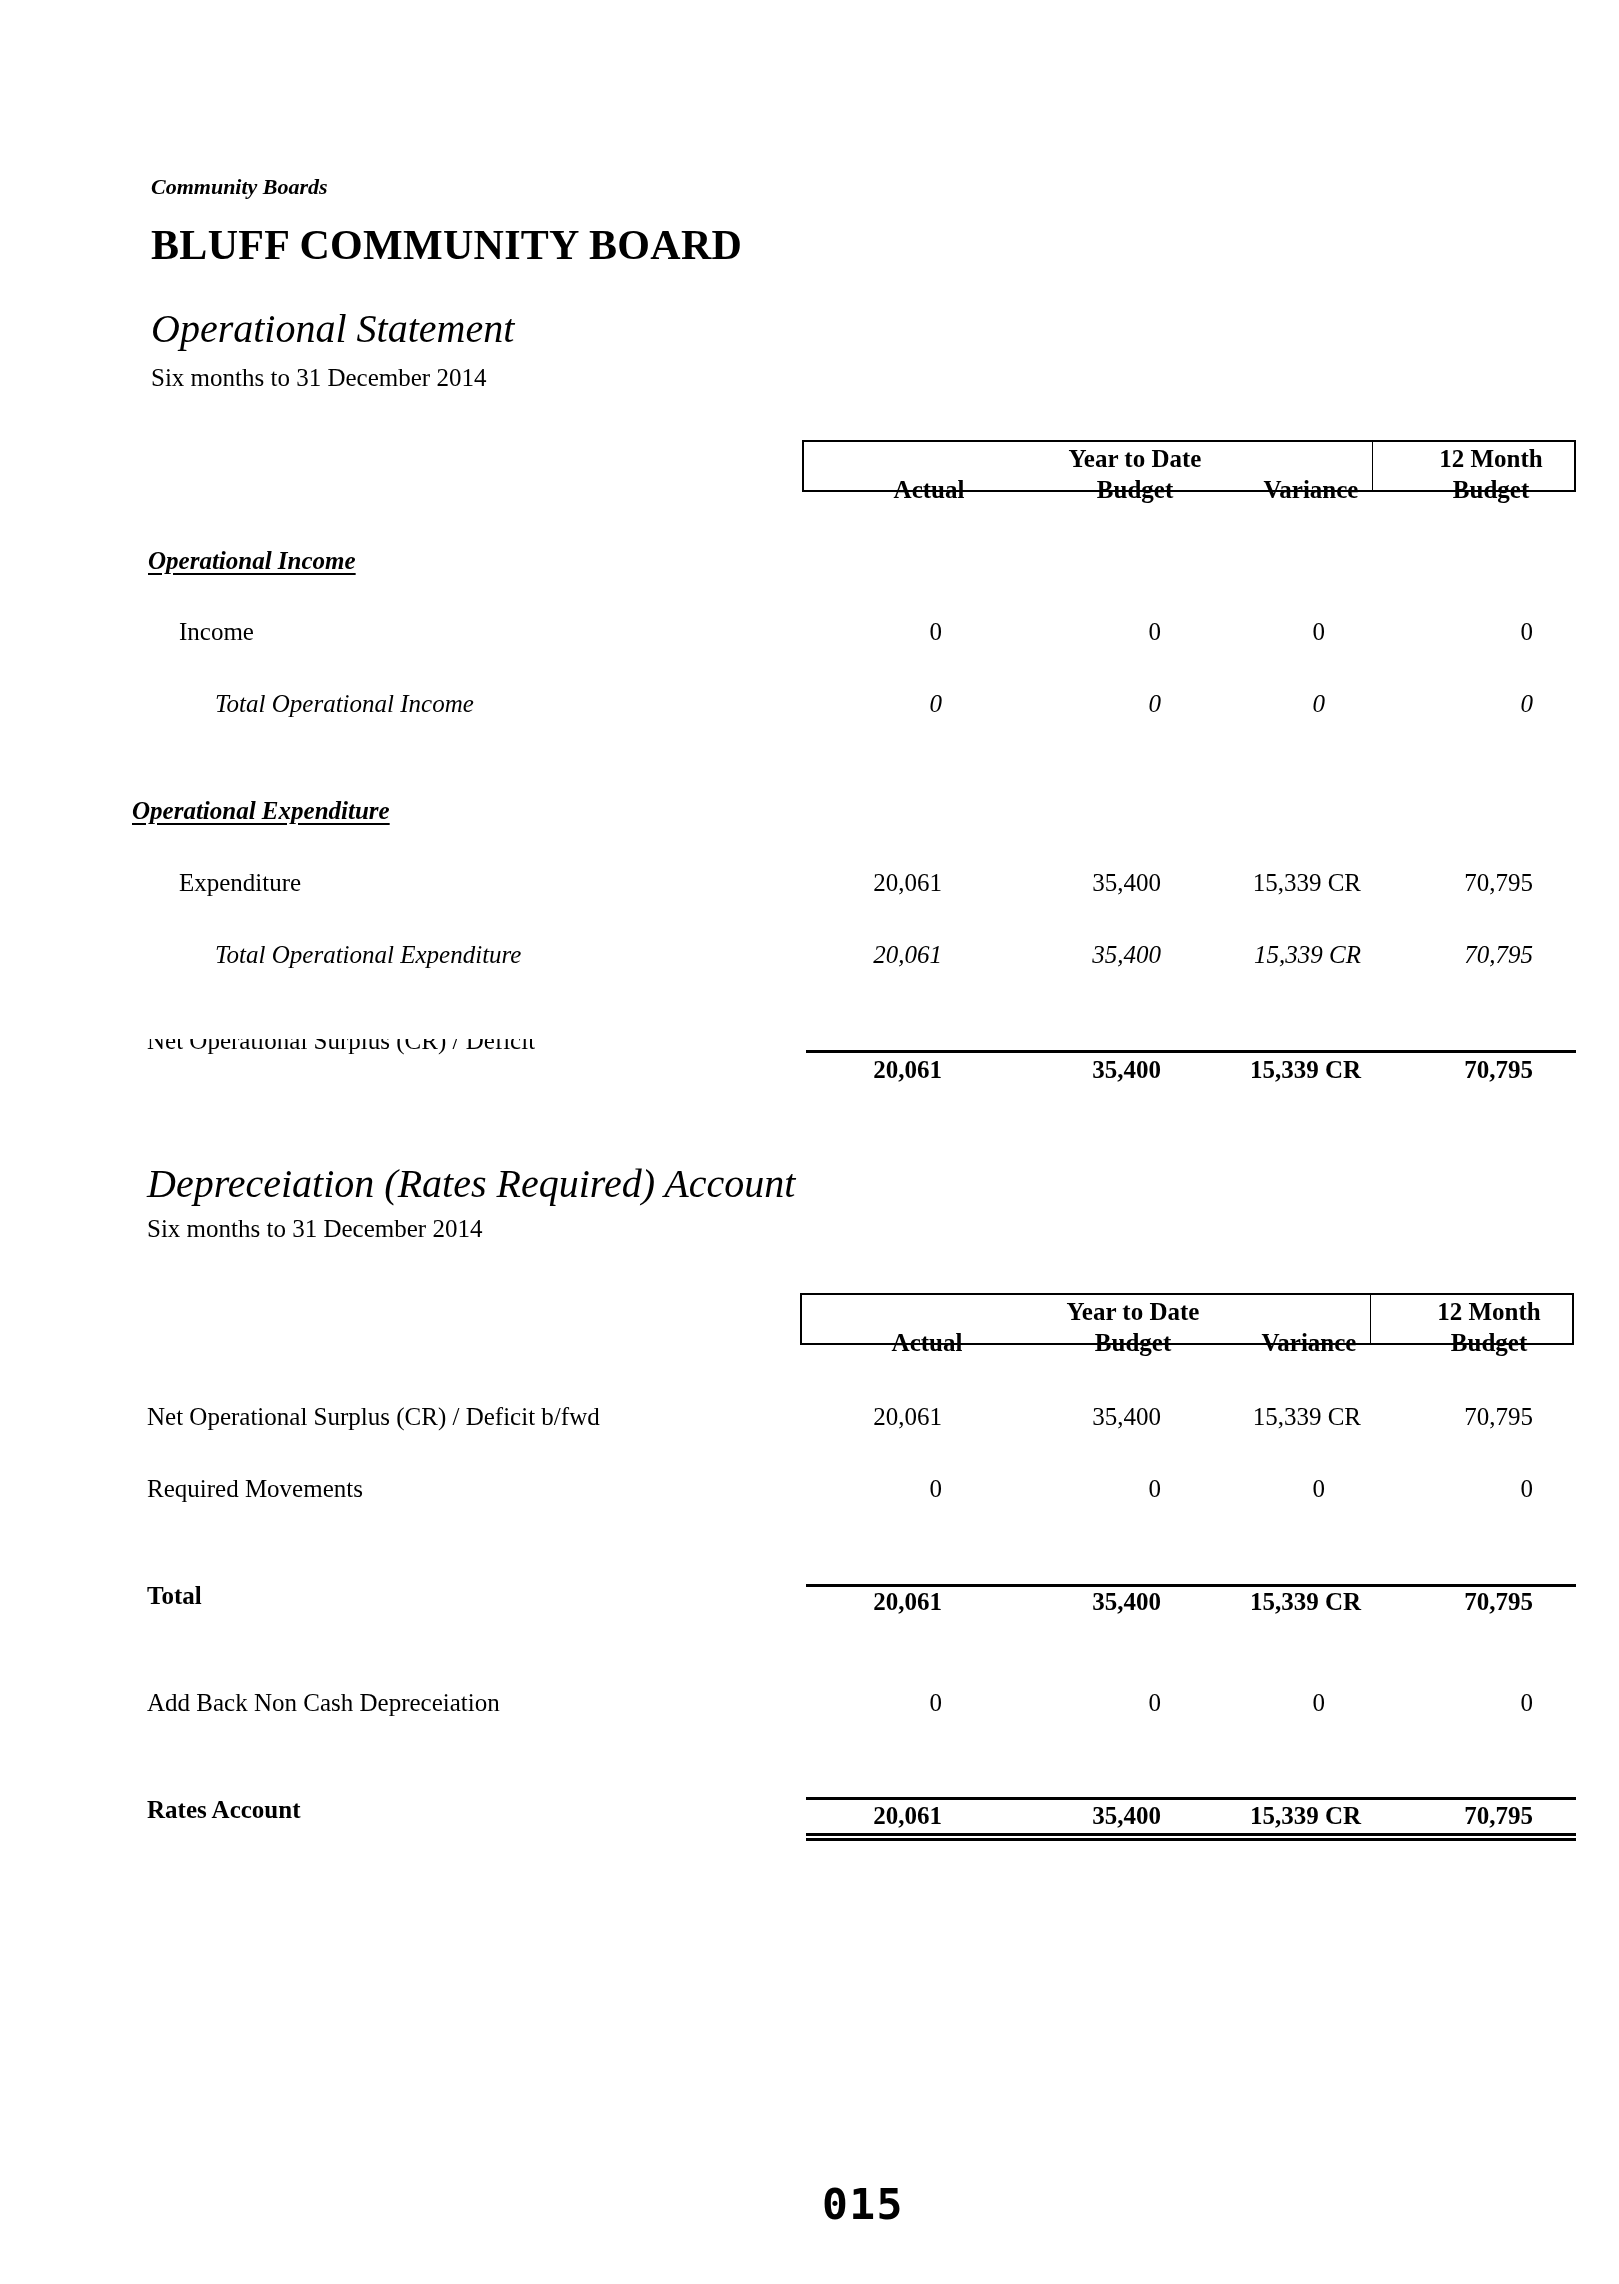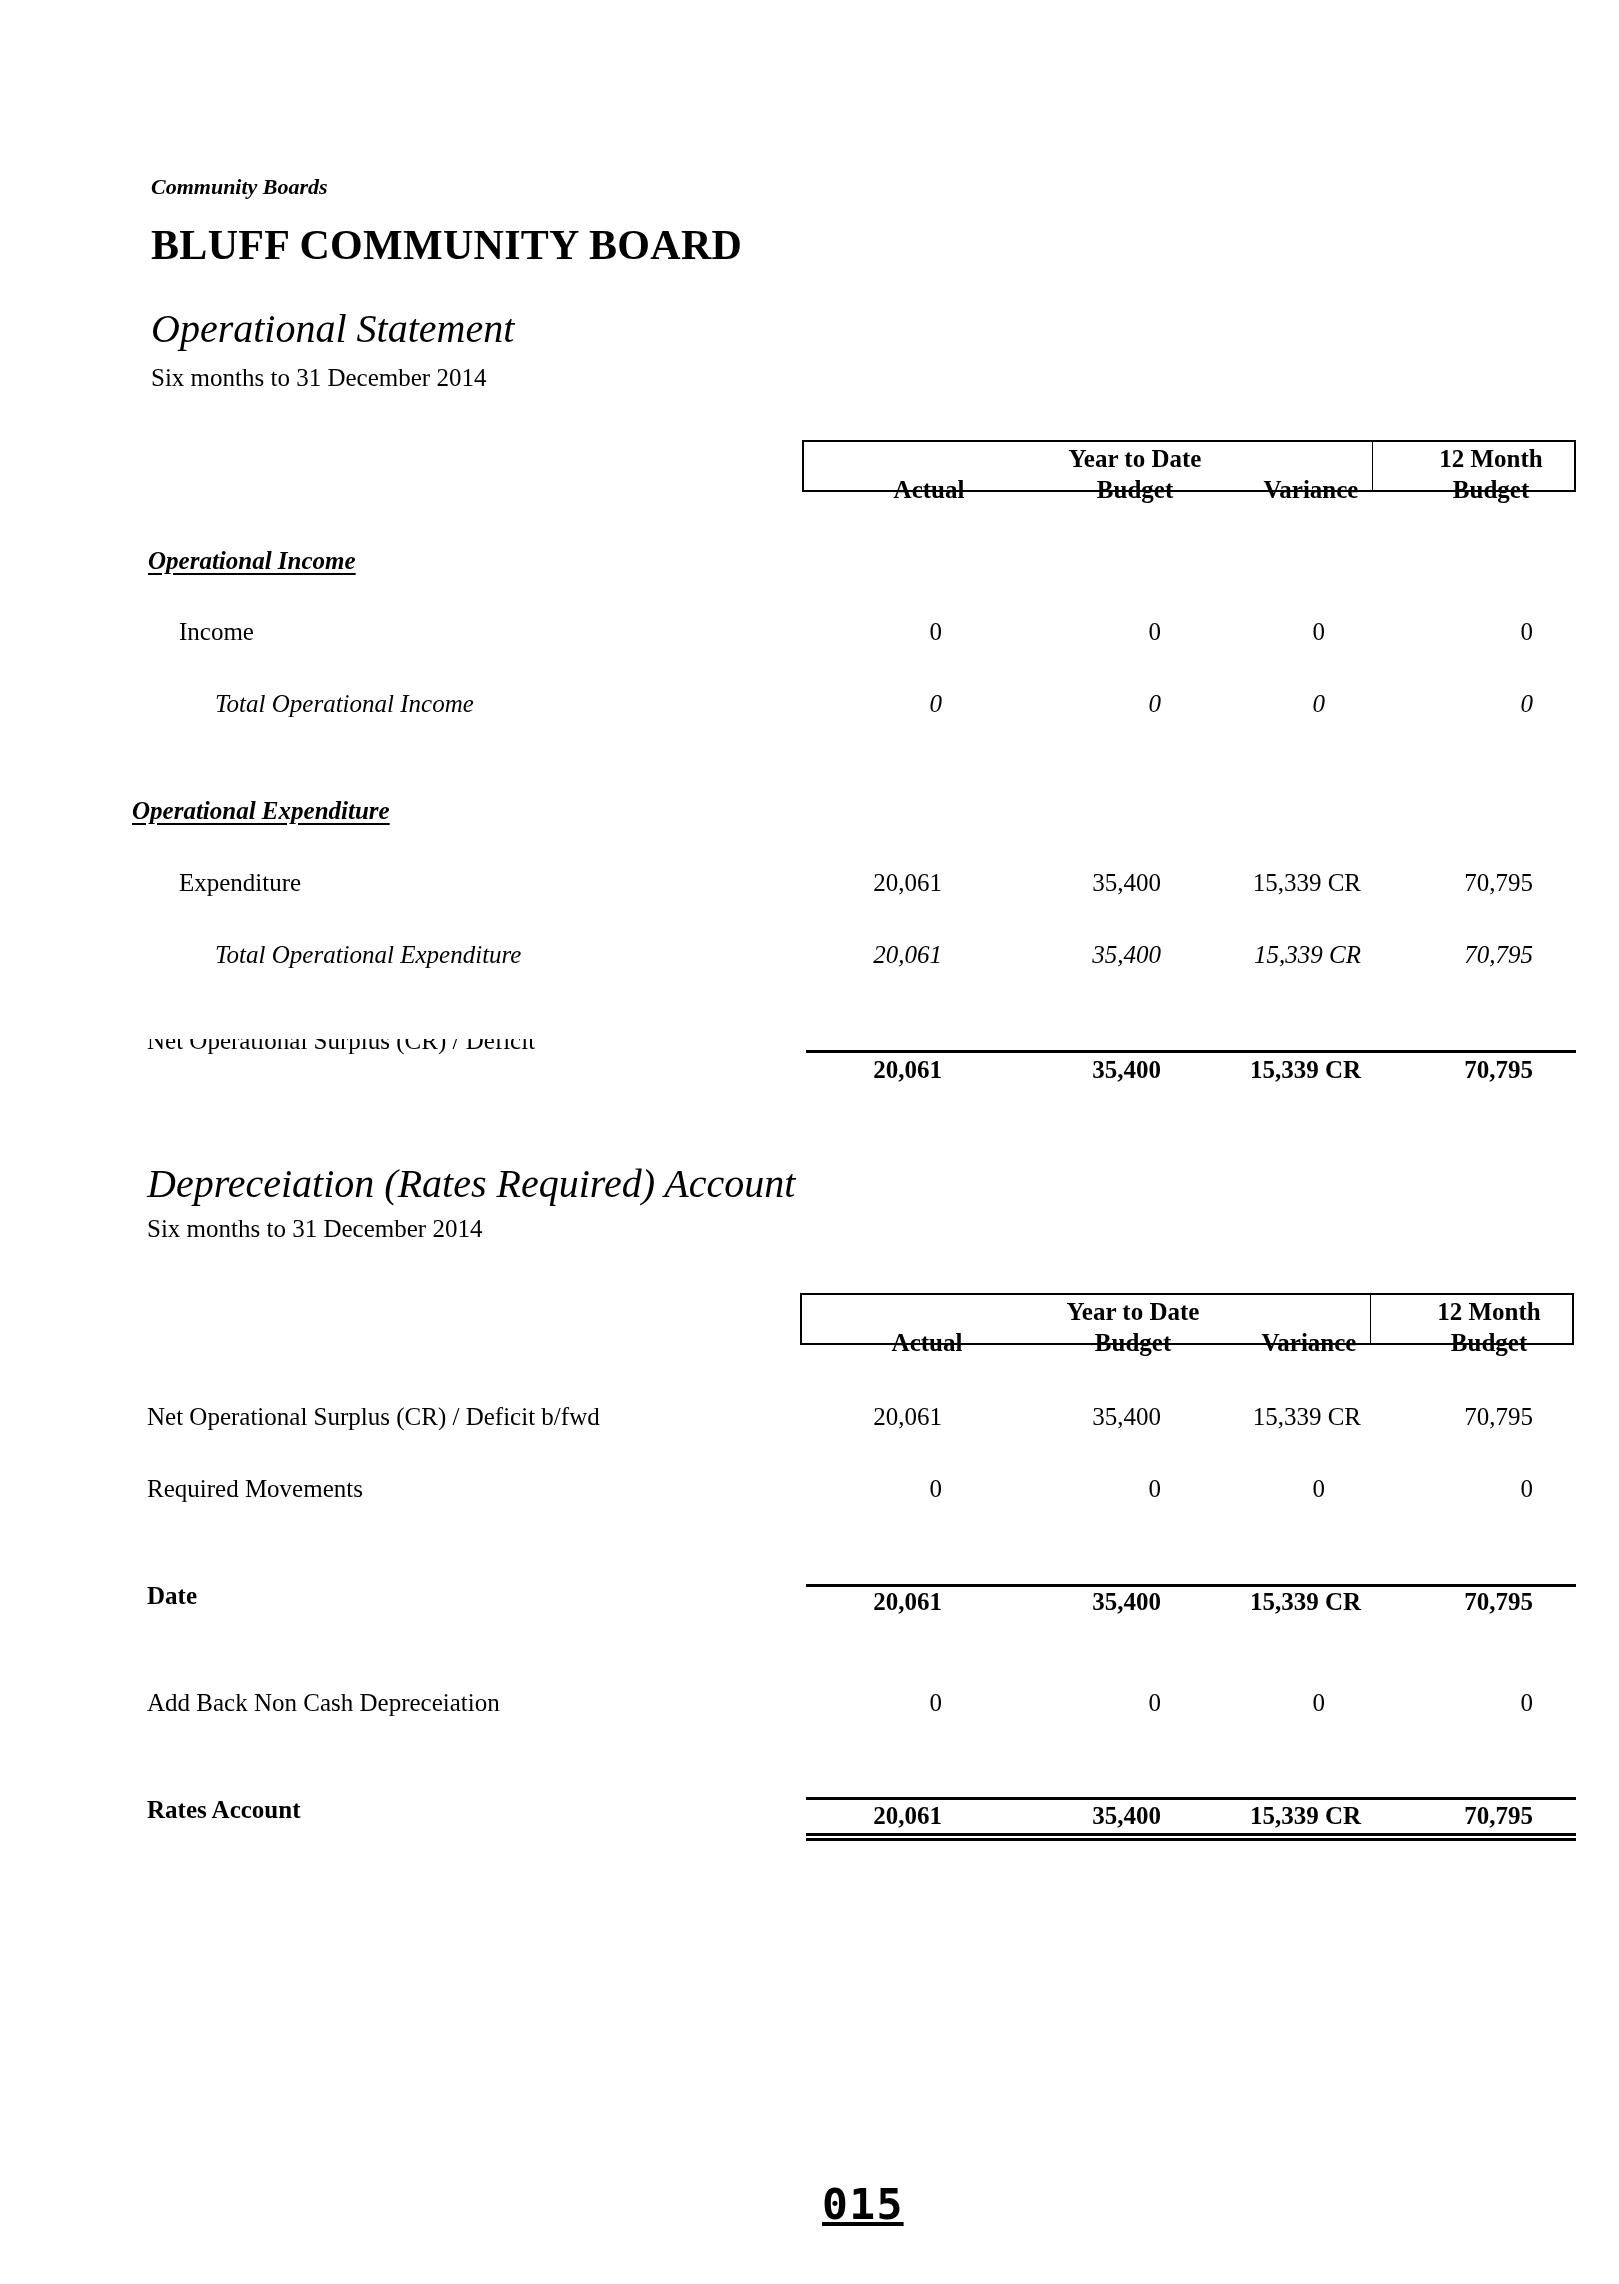--- a/index.html
+++ b/index.html
@@ -18,21 +18,21 @@
     .hdr-box .split { position: absolute; top: 0; bottom: 0; border-left: 1.9px solid #000; }
     .hdr-text { position: absolute; font-size: 25px; font-weight: bold; text-align: center; width: 156px; }
     .section-label { font-size: 25px; font-style: italic; font-weight: bold; text-decoration: underline; text-underline-offset: 3.9px; text-decoration-thickness: 1.9px; }
     .row-label { font-size: 25px; }
     .row-label.italic { font-style: italic; margin-left: 36px; }
     .row-label.bold { font-weight: bold; }
     .num { position: absolute; font-size: 25px; text-align: right; width: 195px; }
     .num.italic { font-style: italic; }
     .num.bold { font-weight: bold; }
     .rule { position: absolute; height: 2.6px; background: #000; }
-    .page-no { left: 822px; top: 2179px; font-size: 43px; font-weight: bold; font-family: "DejaVu Sans Mono", monospace; letter-spacing: 1.3px; text-decoration: underline; }
+    .page-no { left: 822px; top: 2179px; font-size: 43px; font-weight: bold; font-family: "DejaVu Sans Mono", monospace; letter-spacing: 1.3px; }
   </style>
 </head>
 <body>
 
 <div class="abs kicker">Community Boards</div>
 <div class="abs board">BLUFF COMMUNITY BOARD</div>
 
 <div class="abs stmt-title">Operational Statement</div>
 <div class="abs period" style="left:151px; top:364px;">Six months to 31 December 2014</div>
 
@@ -116,21 +116,21 @@
 
 <div>
   <div class="abs row-label" style="left:147px; top:1475px;">Required Movements</div>
   <div class="num" style="left:747px; top:1475px;">0</div>
   <div class="num" style="left:966px; top:1475px;">0</div>
   <div class="num" style="left:1130px; top:1475px;">0</div>
   <div class="num" style="left:1338px; top:1475px;">0</div>
 </div>
 
 <div>
-  <div class="abs row-label bold" style="left:147px; top:1582px;">Date</div>
+  <div class="abs row-label bold" style="left:147px; top:1582px;">Total</div>
   <div class="rule" style="left:806px; top:1584px; width:770px;"></div>
   <div class="num bold" style="left:747px; top:1588px;">20,061</div>
   <div class="num bold" style="left:966px; top:1588px;">35,400</div>
   <div class="num bold" style="left:1166px; top:1588px;">15,339 CR</div>
   <div class="num bold" style="left:1338px; top:1588px;">70,795</div>
 </div>
 
 <div>
   <div class="abs row-label" style="left:147px; top:1689px;">Add Back Non Cash Depreceiation</div>
   <div class="num" style="left:747px; top:1689px;">0</div>

